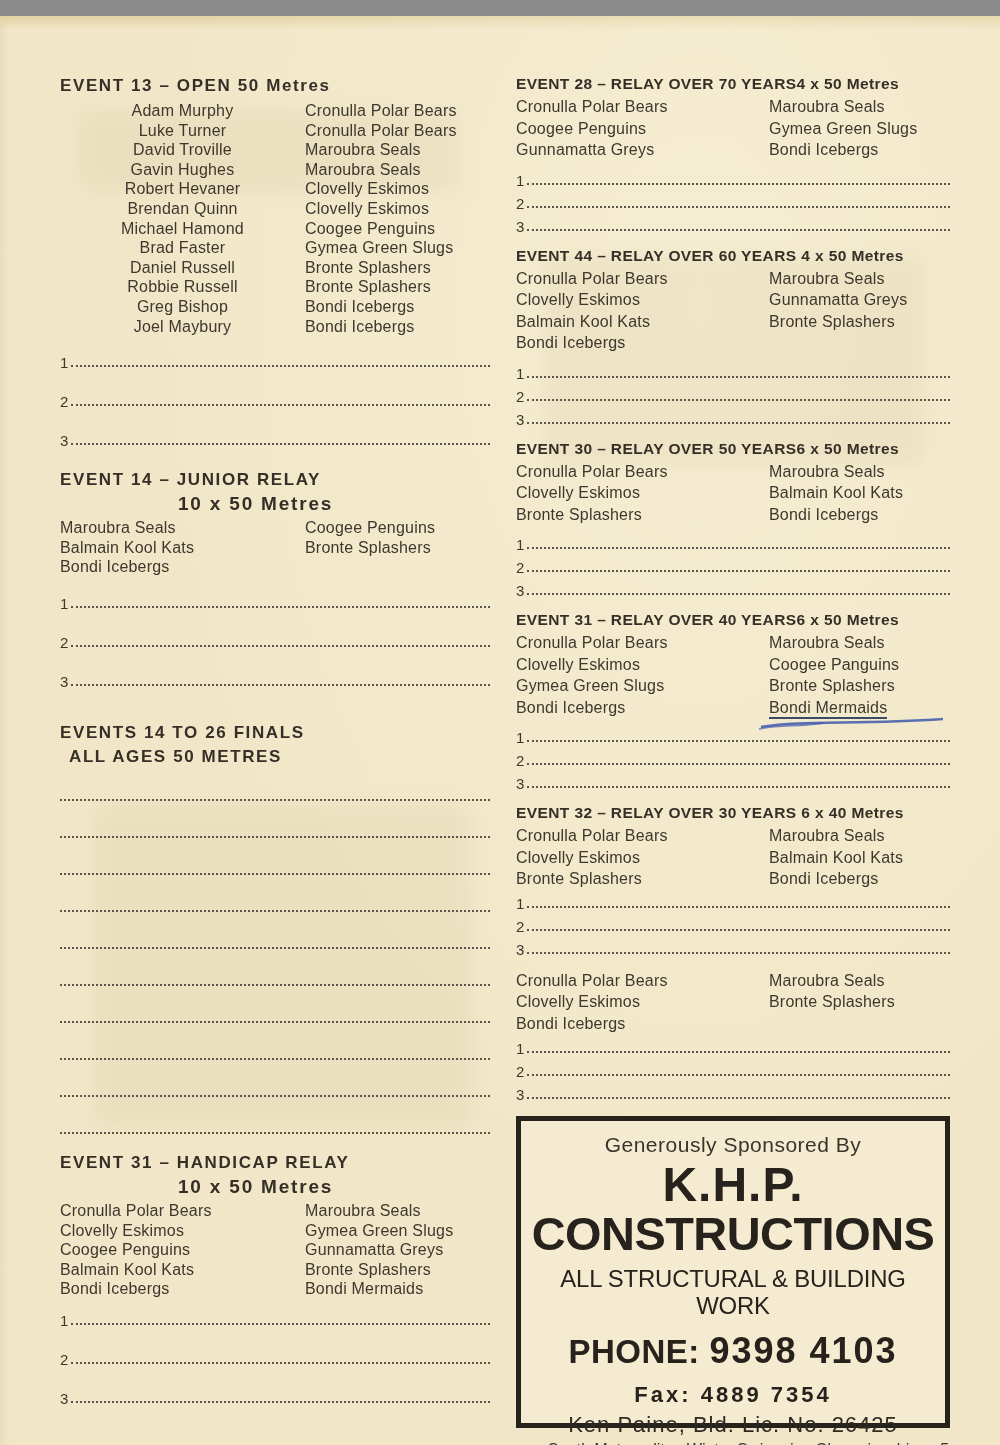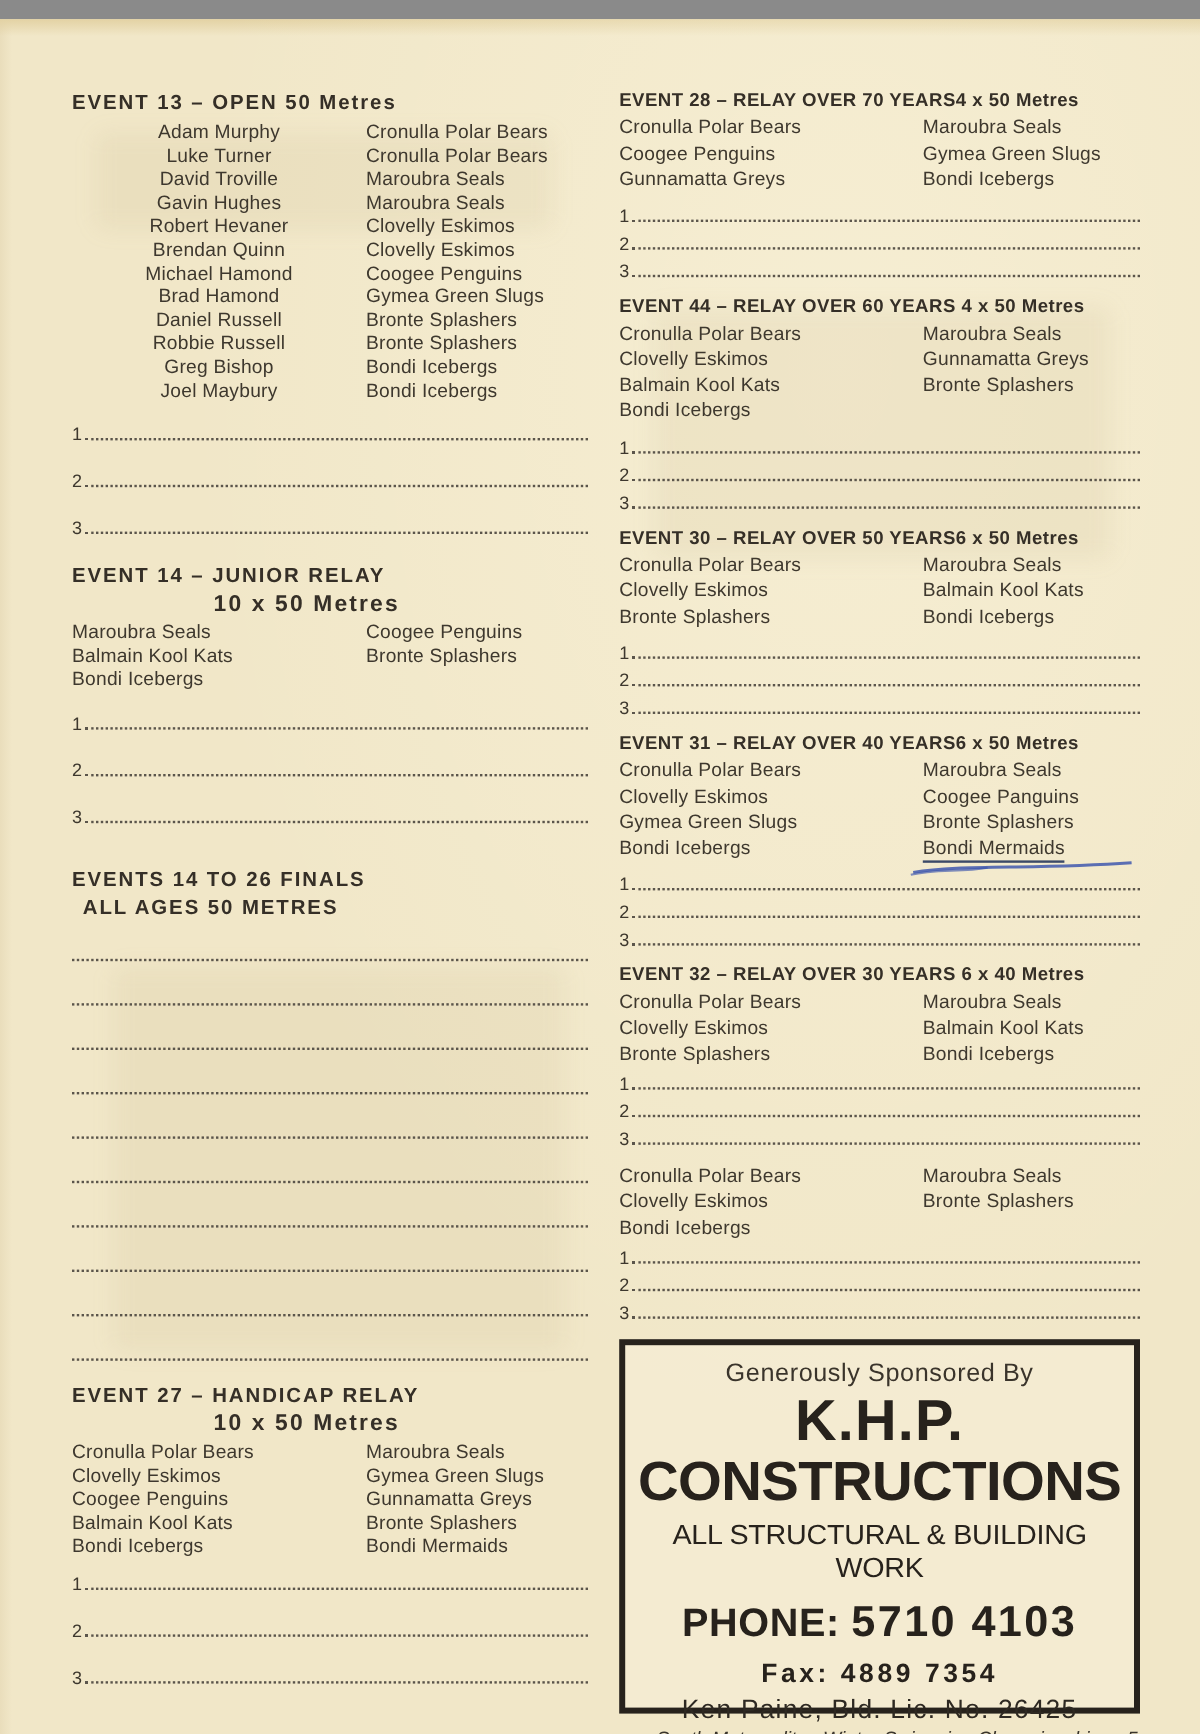--- a/index.html
+++ b/index.html
@@ -126,21 +126,21 @@
     <span class="entry-name">Brendan Quinn</span>
     <span class="entry-club">Clovelly Eskimos</span>
   </div>
 
   <div class="entry-row">
     <span class="entry-name">Michael Hamond</span>
     <span class="entry-club">Coogee Penguins</span>
   </div>
 
   <div class="entry-row">
-    <span class="entry-name">Brad Hamond</span>
+    <span class="entry-name">Brad Faster</span>
     <span class="entry-club">Gymea Green Slugs</span>
   </div>
 
   <div class="entry-row">
     <span class="entry-name">Daniel Russell</span>
     <span class="entry-club">Bronte Splashers</span>
   </div>
 
   <div class="entry-row">
     <span class="entry-name">Robbie Russell</span>
@@ -250,21 +250,21 @@
   <div class="blank-line">
     <span class="dots"></span>
   </div>
 
   <div class="blank-line">
     <span class="dots"></span>
   </div>
 </div>
 
       <div class="event-sec sec-e27">
-        <div class="h-big">EVENT 27 –  HANDICAP RELAY</div>
+        <div class="h-big">EVENT 31 –  HANDICAP RELAY</div>
         <div class="h-sub">10 x 50 Metres</div>
         <div class="club-cols">
           <div class="club-col-a">
   <div class="club-line">Cronulla Polar Bears</div>
 
   <div class="club-line">Clovelly Eskimos</div>
 
   <div class="club-line">Coogee Penguins</div>
 
   <div class="club-line">Balmain Kool Kats</div>
@@ -529,21 +529,21 @@
 </div>
       </div>
 
       <div class="sponsor">
         <div class="sp-line1">Generously Sponsored By</div>
         <div class="sp-name1">K.H.P.</div>
         <div class="sp-name2">CONSTRUCTIONS</div>
         <div class="sp-tag">ALL STRUCTURAL &amp; BUILDING WORK</div>
         <div class="sp-phone">
           <span>PHONE:</span>
-          <span class="num">5710 4103</span>
+          <span class="num">9398 4103</span>
         </div>
         <div class="sp-fax">Fax: 4889 7354</div>
         <div class="sp-lic">Ken Paine, Bld. Lic. No. 26425</div>
       </div>
 
       <div class="footer">South Metropolitan Winter Swimming Championships - 5</div>
 
     </div>
   </div>
 </div>

